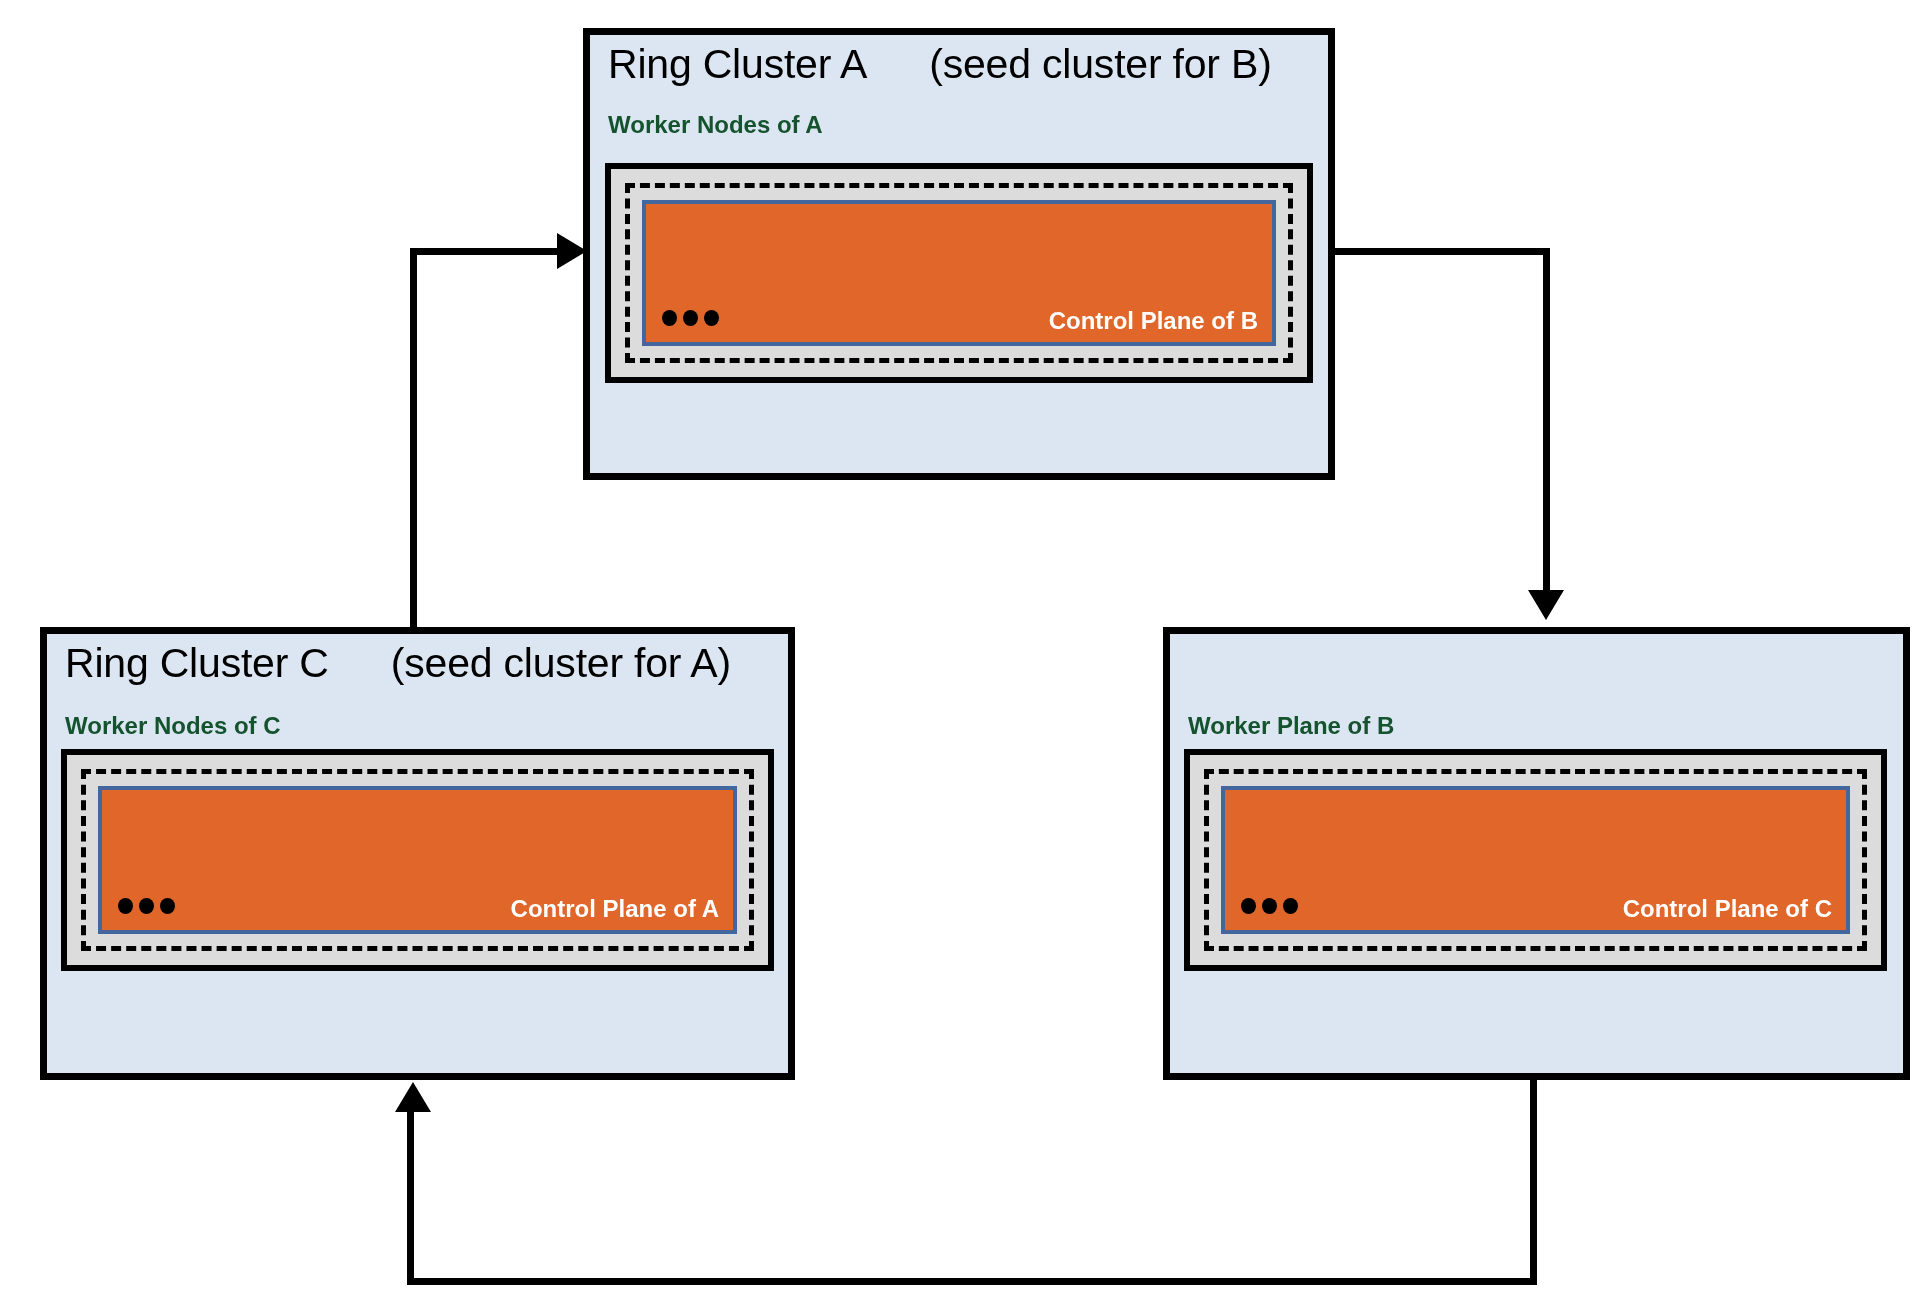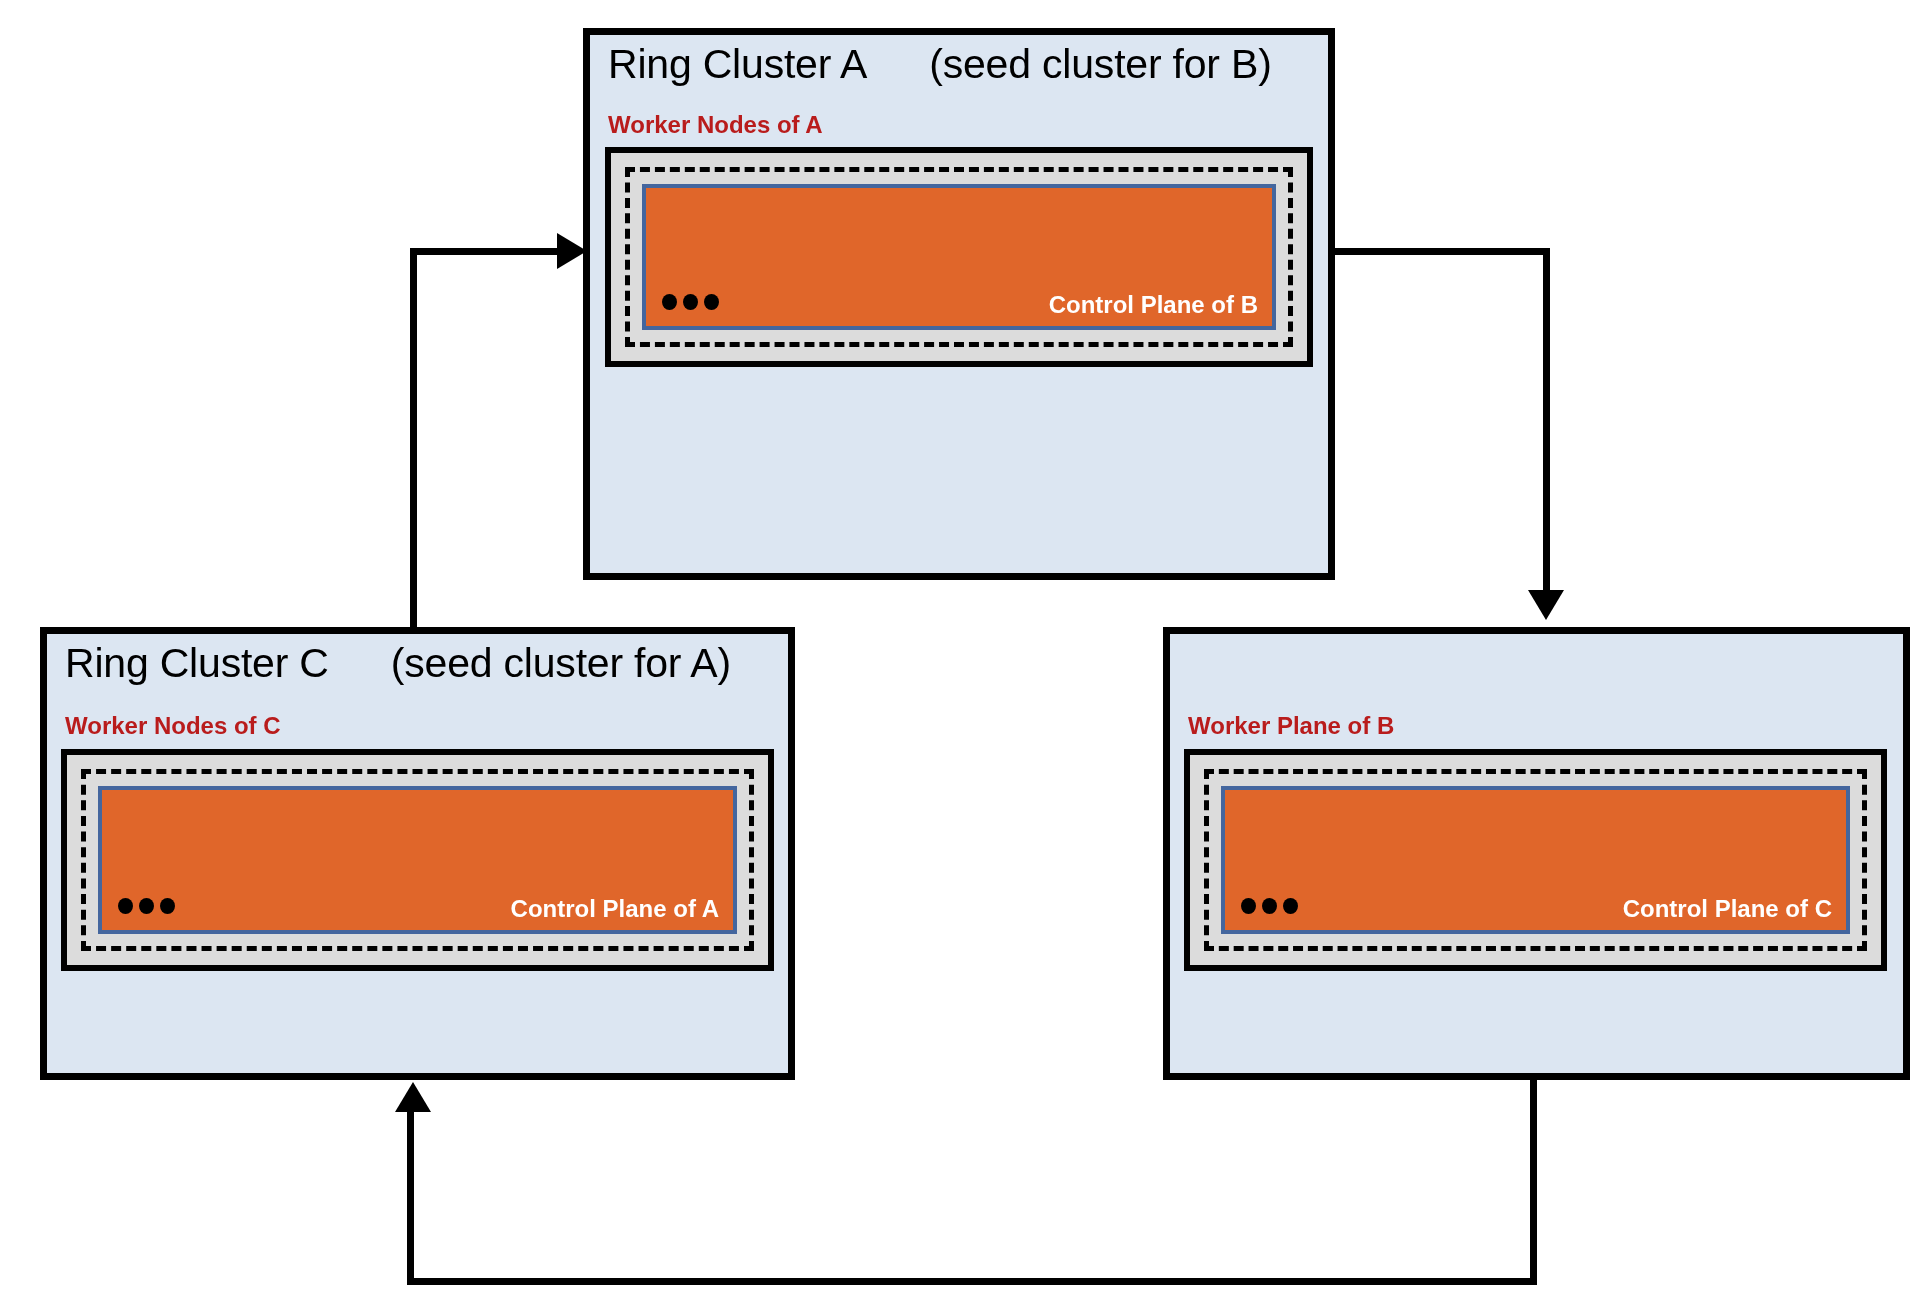--- a/index.html
+++ b/index.html
@@ -18,21 +18,21 @@
   }
 
   
   .cluster {
     position: absolute;
     box-sizing: border-box;
     background: #dce6f2;
     border: 7px solid #000000;
     z-index: 3;
   }
-  #cluster-a { left: 583px;  top: 28px;  width: 752px; height: 552px; }
+  #cluster-a { left: 583px;  top: 28px;  width: 752px; height: 452px; }
   #cluster-c { left: 40px;   top: 627px; width: 755px; height: 453px; padding-left: 25px; }
   #cluster-b { left: 1163px; top: 627px; width: 747px; height: 453px; }
 
   
   .cluster-title {
     position: absolute;
     left: 18px;
     top: 6px;
     white-space: nowrap;
     color: #000000;
@@ -42,35 +42,35 @@
   }
   .cluster-title .seed {
     display: inline-block;
     margin-left: 62px;
   }
   .worker-label {
     position: absolute;
     left: 18px;
     font-size: 24px;
     font-weight: 700;
-    color: #b91c1c;
+    color: #14532d;
     white-space: nowrap;
   }
   #cluster-a .worker-label { top: 76px; }
   #cluster-c .worker-label,
   #cluster-b .worker-label { top: 78px; }
 
   
   .worker-box {
     position: absolute;
     box-sizing: border-box;
     background: #dcdcdc;
     border: 6px solid #000000;
   }
-  #cluster-a .worker-box { left: 15px; top: 112px; right: 15px; height: 220px; }
+  #cluster-a .worker-box { left: 15px; top: 128px; right: 15px; height: 220px; }
   #cluster-c .worker-box { left: 14px; top: 115px; right: 14px; height: 222px; }
   #cluster-b .worker-box { left: 14px; top: 115px; right: 16px; height: 222px; }
 
   
   .node-dashed {
     position: absolute;
     box-sizing: border-box;
     border: 5px dashed #000000;
     left: 14px;
     top: 14px;

